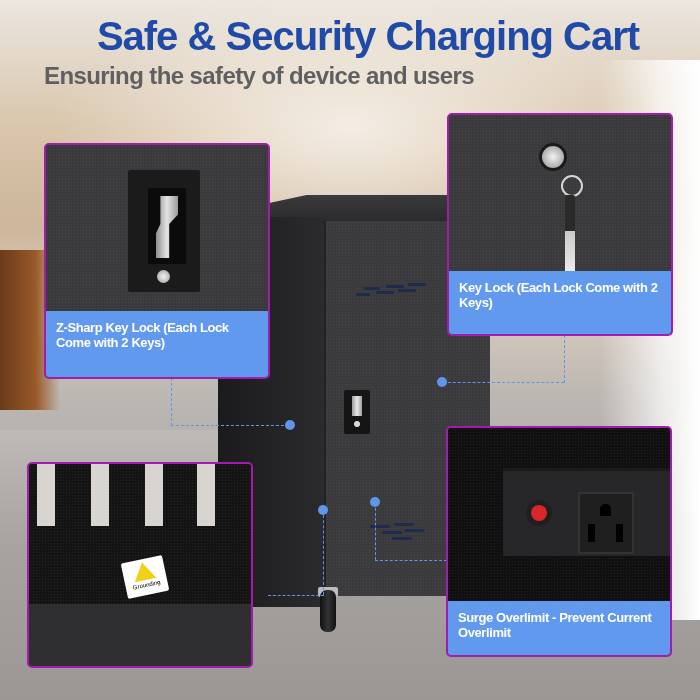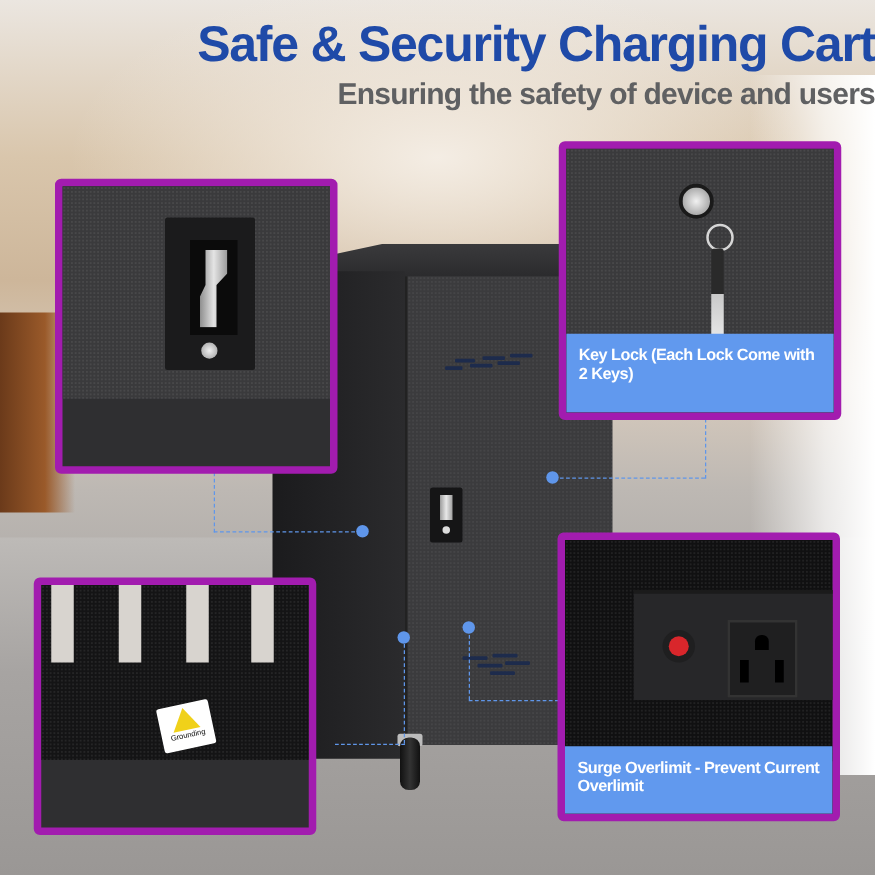--- a/index.html
+++ b/index.html
@@ -19,25 +19,25 @@
   .floor {
     position: absolute; left: 0; top: 430px; width: 700px; height: 270px;
     background: linear-gradient(180deg, #bdbab7 0%, #a7a4a2 40%, #9a9795 100%);
   }
   .wood-left {
     position: absolute; left: 0; top: 250px; width: 60px; height: 160px;
     background: linear-gradient(90deg, #6b3a1a 0%, #9a5a2a 60%, rgba(154,90,42,0) 100%);
   }
 
   .title {
-    position: absolute; left: 0; top: 14px; width: 700px; text-align: right;
+    position: absolute; left: 0; top: 14px; width: 700px; text-align: center;
     font-weight: 700; font-size: 40px; letter-spacing: -1px; color: #1f4aa8; padding-left: 36px;
   }
   .subtitle {
-    position: absolute; left: 0; top: 62px; width: 700px; text-align: right;
+    position: absolute; left: 0; top: 62px; width: 700px; text-align: left;
     font-weight: 700; font-size: 24px; letter-spacing: -0.6px; color: #5f6062; padding-left: 44px;
   }
 
   
   .cart { position: absolute; left: 218px; top: 195px; width: 272px; height: 420px; }
   .cart-top {
     position: absolute; left: 10px; top: 0; width: 262px; height: 28px;
     background: linear-gradient(180deg, #3a3a3c 0%, #2a2a2c 100%);
     clip-path: polygon(0 60%, 30% 0, 100% 0, 100% 100%, 0 100%);
   }
@@ -69,21 +69,21 @@
     position: absolute; left: 102px; top: 395px; width: 16px; height: 42px;
     background: linear-gradient(90deg, #111, #333, #111); border-radius: 7px;
   }
   .wheel-mount {
     position: absolute; left: 100px; top: 392px; width: 20px; height: 10px;
     background: #bcbcbc; border-radius: 2px;
   }
 
   
   .card {
-    position: absolute; border: 6px solid #a21caf; border-radius: 5px;
+    position: absolute; border: 2px solid #a21caf; border-radius: 5px;
     overflow: hidden; background: #2f2f31;
   }
   .card .photo {
     position: absolute; left: 0; top: 0; width: 100%;
     background: #3a3a3c;
     background-image: radial-gradient(rgba(255,255,255,0.07) 1px, transparent 1px);
     background-size: 3px 3px;
   }
   .card .caption {
     position: absolute; left: 0; bottom: 0; width: 100%;
@@ -209,20 +209,21 @@
 <div class="dot" style="left:370px;top:497px"></div>
 
 <div class="card" style="left:44px;top:143px;width:226px;height:236px">
   <div class="photo" style="height:170px">
     <div class="zlatch">
       <div class="slot"></div>
       <div class="zh"></div>
       <div class="k"></div>
     </div>
   </div>
+  <div class="caption" style="height:66px">Z-Sharp Key Lock (Each Lock Come with 2 Keys)</div>
 </div>
 
 <div class="card" style="left:447px;top:113px;width:226px;height:223px">
   <div class="photo" style="height:160px">
     <div class="cyl"></div>
     <div class="ring"></div>
     <div class="keyblade"></div>
   </div>
   <div class="caption" style="height:63px">Key Lock (Each Lock Come with 2 Keys)</div>
 </div>

